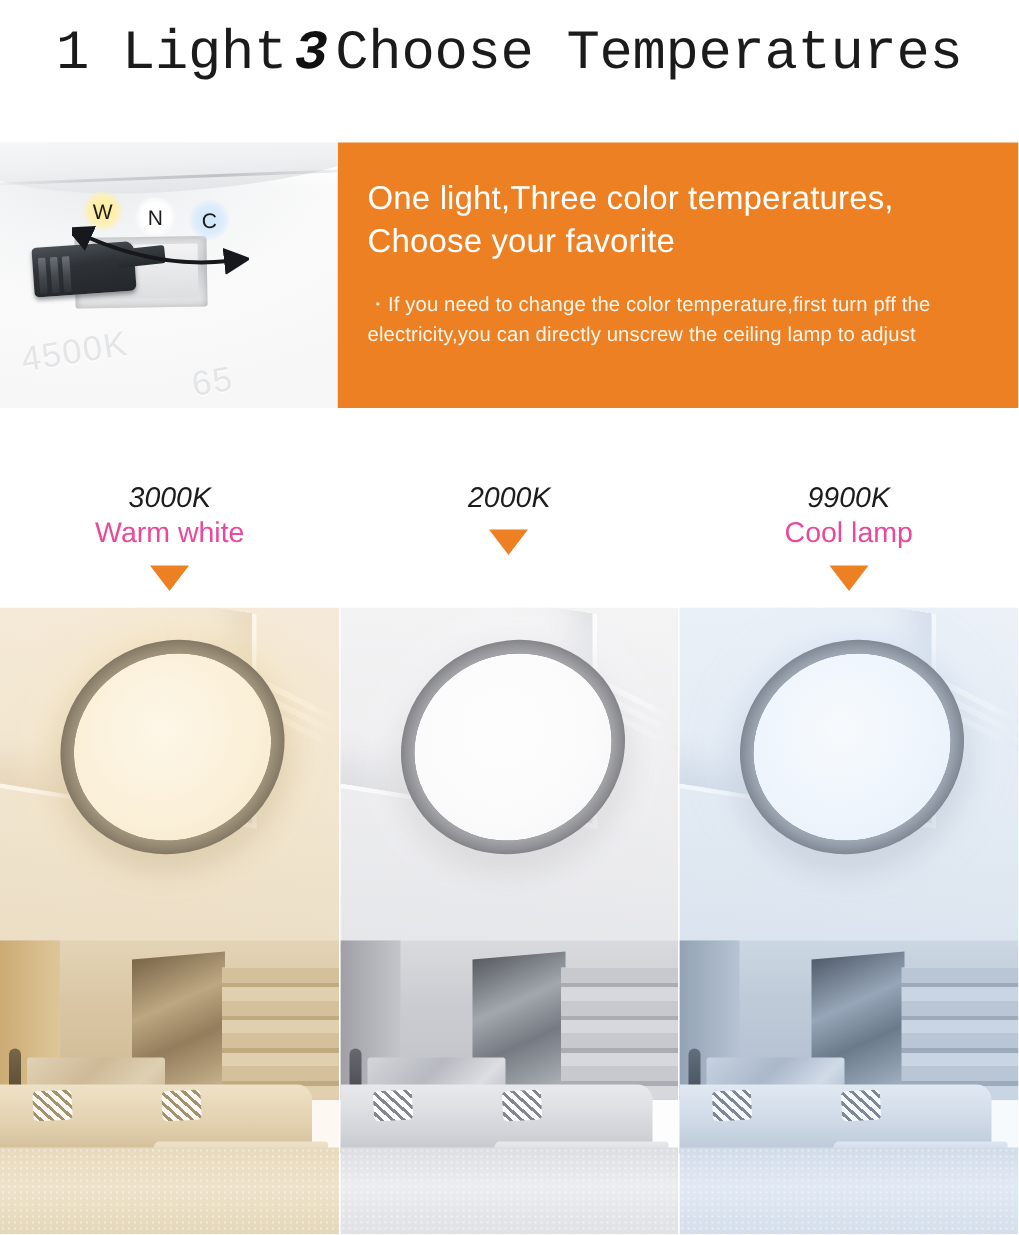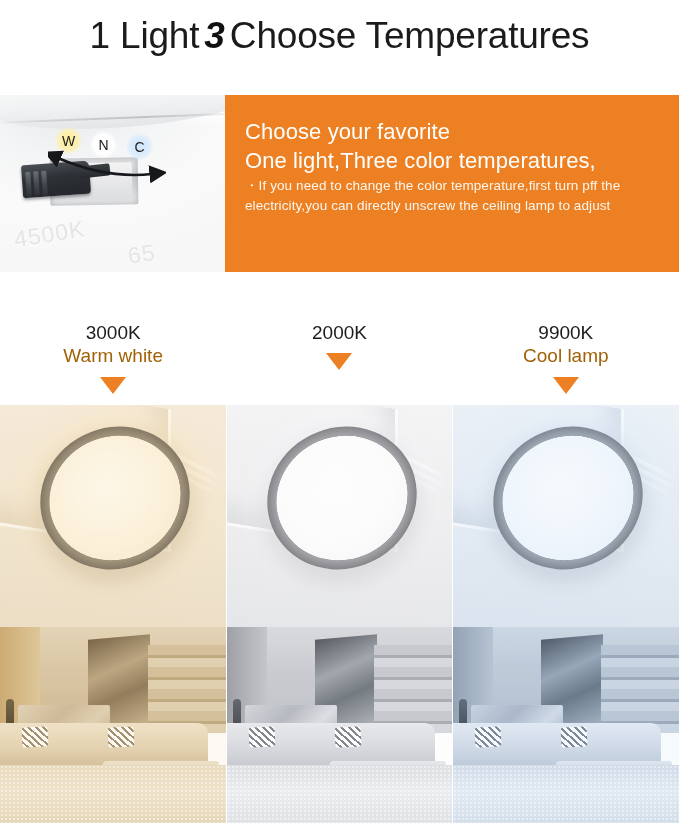--- a/index.html
+++ b/index.html
@@ -9,20 +9,21 @@
     font-family:"Liberation Sans", sans-serif;
     overflow:hidden;
     position:relative;
   }
 
   
   .title-bar{
     height:72px;
     display:flex;align-items:center;justify-content:center;
     white-space:nowrap;
+    font-family:Liberation Mono, monospace;
   }
   .title-text{
     font-size:37px;
     font-weight:300;
     color:#1b1b1b;
     letter-spacing:-0.2px;
   }
   .title-num{
     font-size:37px;
     font-weight:800;
@@ -137,40 +138,41 @@
     box-sizing:border-box;
     color:#ffffff;
   }
   .banner-head{
     font-size:22px;
     line-height:1.33;
     font-weight:400;
     letter-spacing:.1px;
   }
   .banner-body{
+    margin-top:17px;
     font-size:13.5px;
     line-height:1.55;
     color:#fdf6ee;
     letter-spacing:.1px;
   }
 
   
   .labels-row{
     position:absolute;left:0;top:272px;
     width:679px;height:133px;
     display:flex;
   }
   .label-cell{
     flex:1 1 0;
     display:flex;flex-direction:column;align-items:center;
     justify-content:flex-start;
     padding-top:50px;box-sizing:border-box;
   }
-  .label-k{font-size:19px;color:#1c1c1c;line-height:1.18;}
-  .label-name{font-size:19px;color:#a16207;line-height:1.25;}
+  .label-k{font-size:19px;color:#1c1c1c;line-height:1.18;font-style:italic;}
+  .label-name{font-size:19px;color:#ec4899;line-height:1.25;}
   .tri{
     width:0;height:0;margin-top:9px;
     border-left:13px solid transparent;
     border-right:13px solid transparent;
     border-top:17px solid #ec8023;
   }
 
   
   .photos-row{
     position:absolute;left:0;top:405px;
@@ -371,22 +373,22 @@
       </defs>
       <path d="M10,11 Q58,32 104,27" stroke="#16181b" stroke-width="2.6" fill="none" marker-start="url(#ahL)" marker-end="url(#ahR)"></path>
     </svg>
 
     <div class="emboss a">4500K</div>
     <div class="emboss b">65</div>
   </div>
 
   <div class="banner">
     <div class="banner-head">
+      <div>One light,Three color temperatures,</div>
       <div>Choose your favorite</div>
-      <div>One light,Three color temperatures,</div>
     </div>
     <div class="banner-body">・If you need to change the color temperature,first turn pff the electricity,you can directly unscrew the ceiling lamp to adjust</div>
   </div>
 </div>
 
 <div class="labels-row">
   <div class="label-cell">
     <div class="label-k">3000K</div>
     <div class="label-name">Warm white</div>
     <div class="tri"></div>

